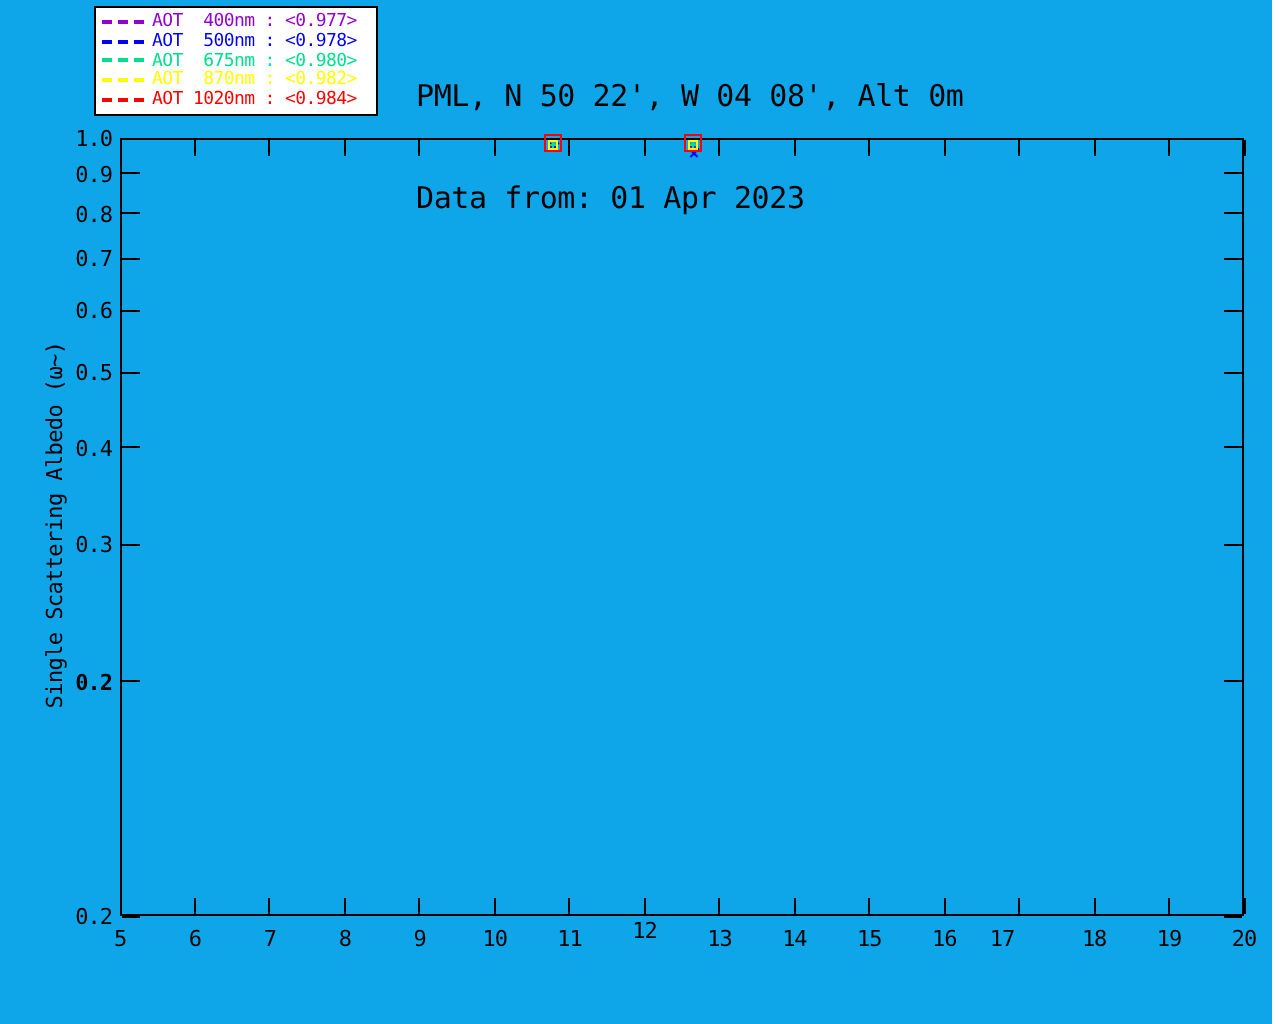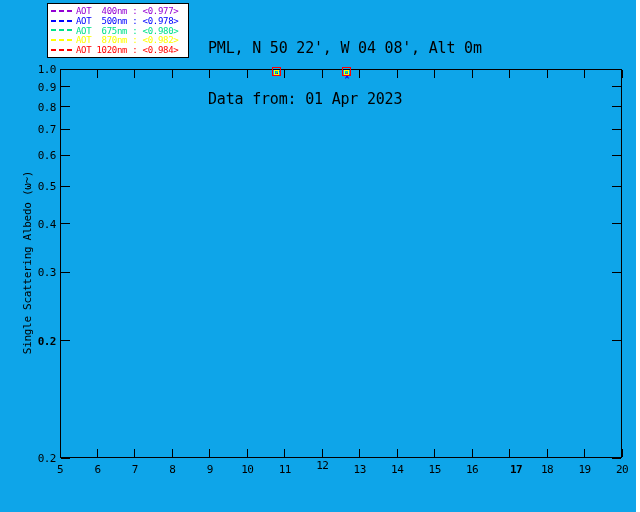--- a/index.html
+++ b/index.html
@@ -90,21 +90,21 @@
       <div class="tick" style="left: 396.7px; top: 70px; width: 1px; height: 8px;"></div>
       <div class="ticklabel xlab" style="left: 383.2px; top: 463px;">14</div>
       <div class="tick" style="left: 434.167px; top: 449px; width: 1px; height: 8px;"></div>
       <div class="tick" style="left: 434.167px; top: 70px; width: 1px; height: 8px;"></div>
       <div class="ticklabel xlab" style="left: 420.667px; top: 463px;">15</div>
       <div class="tick" style="left: 471.633px; top: 449px; width: 1px; height: 8px;"></div>
       <div class="tick" style="left: 471.633px; top: 70px; width: 1px; height: 8px;"></div>
       <div class="ticklabel xlab" style="left: 458.133px; top: 463px;">16</div>
       <div class="tick" style="left: 509.1px; top: 449px; width: 1px; height: 8px;"></div>
       <div class="tick" style="left: 509.1px; top: 70px; width: 1px; height: 8px;"></div>
-      <div class="ticklabel xlab" style="left: 502px; top: 463px; font-weight: bold;">17</div>
+      <div class="ticklabel xlab" style="left: 487px; top: 463px;">17</div>
       <div class="tick" style="left: 546.567px; top: 449px; width: 1px; height: 8px;"></div>
       <div class="tick" style="left: 546.567px; top: 70px; width: 1px; height: 8px;"></div>
       <div class="ticklabel xlab" style="left: 533.067px; top: 463px;">18</div>
       <div class="tick" style="left: 584.033px; top: 449px; width: 1px; height: 8px;"></div>
       <div class="tick" style="left: 584.033px; top: 70px; width: 1px; height: 8px;"></div>
       <div class="ticklabel xlab" style="left: 570.533px; top: 463px;">19</div>
       <div class="tick" style="left: 621.5px; top: 449px; width: 1px; height: 8px;"></div>
       <div class="tick" style="left: 621.5px; top: 70px; width: 1px; height: 8px;"></div>
       <div class="ticklabel xlab" style="left: 608px; top: 463px;">20</div>
       <div class="tick" style="left: 61px; top: 68.5px; width: 9px; height: 1px;"></div>

